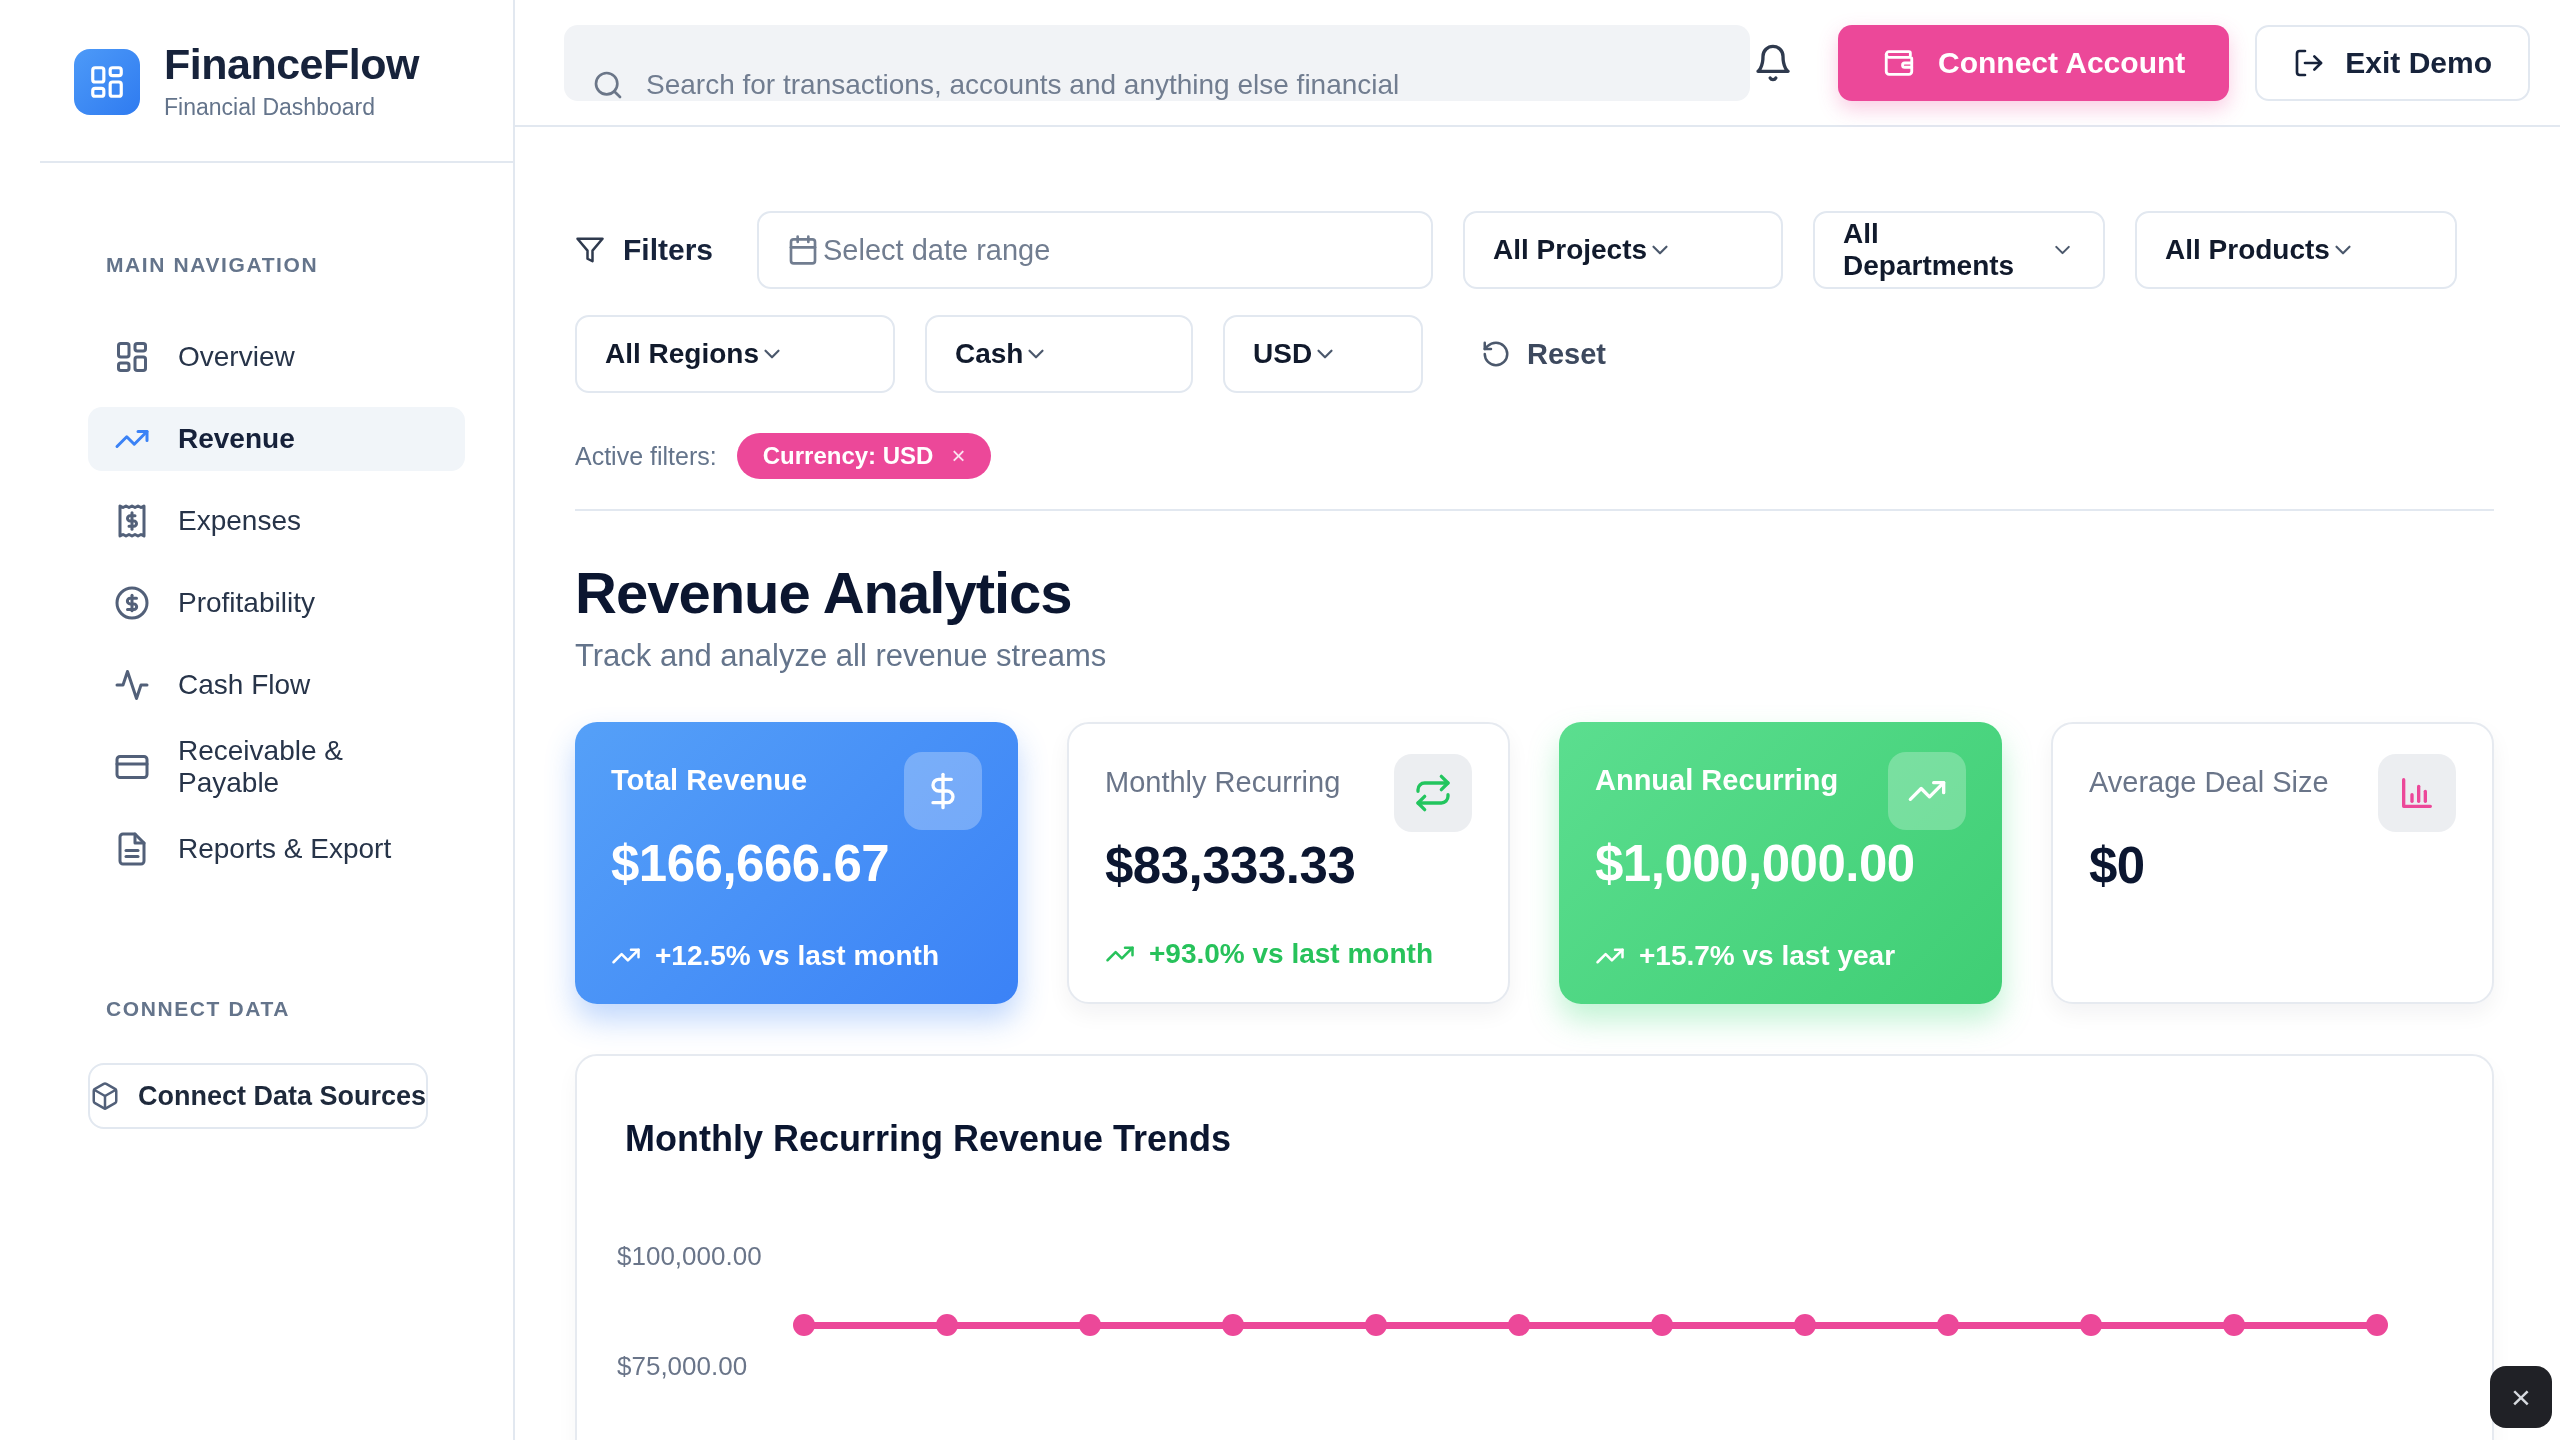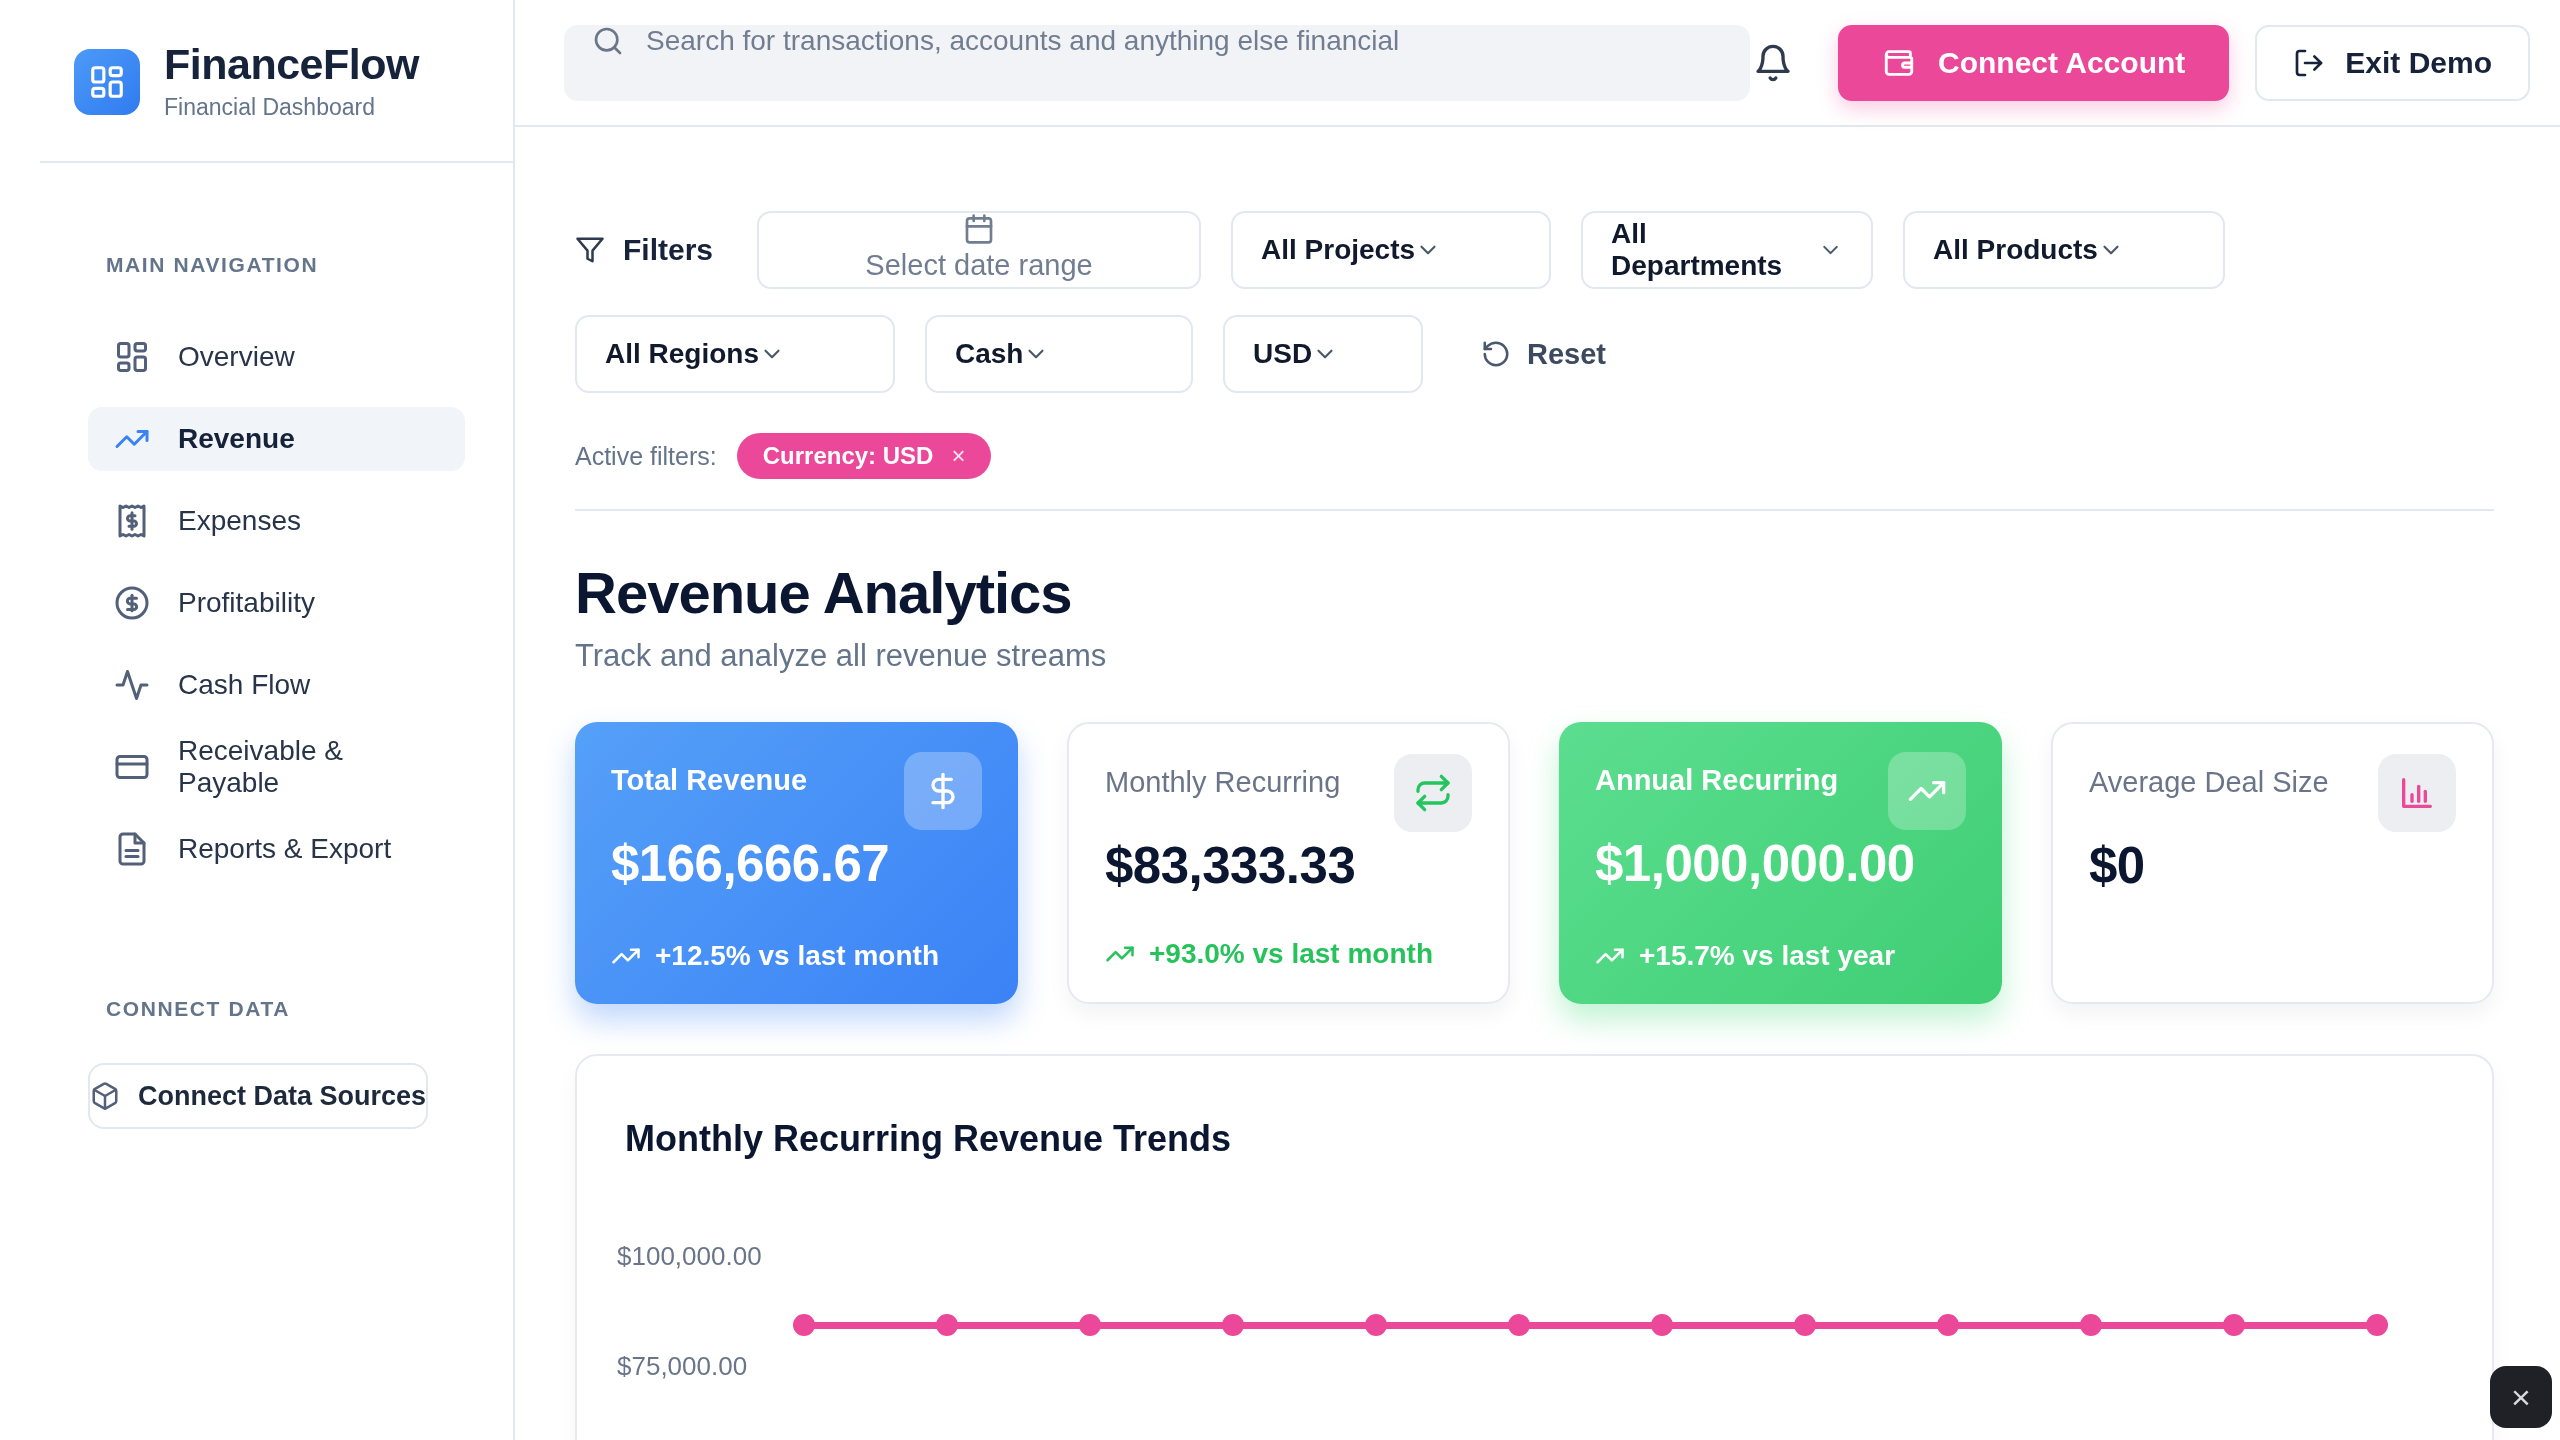--- a/index.html
+++ b/index.html
@@ -28,40 +28,40 @@
   .nav-item.active svg{color:var(--blue);}
   .nav-item.active .nav-label{font-weight:600; color:#16213A;}
   .connect-label{font-size:21px; font-weight:700; letter-spacing:1.6px; color:var(--muted); margin:116px 0 42px 18px;}
   .connect-btn{display:flex; align-items:center; justify-content:center; gap:18px; height:66px; border:2px solid var(--border); border-radius:16px; background:#fff; cursor:pointer;}
   .connect-btn svg{width:30px; height:30px; color:#526079;}
   .connect-btn span{font-size:27px; font-weight:600; color:#1E293B;}
 
   
   .main{position:absolute; left:515px; top:0; right:0; bottom:0; background:#fff;}
   .topbar{height:127px; display:flex; align-items:center; padding:0 30px 0 49px; border-bottom:2px solid var(--border); background:#fff;}
-  .search-box{width:1186px; height:76px; background:#F1F3F6; border-radius:14px; display:flex; align-items:flex-start; gap:22px; padding:0 28px;}
+  .search-box{width:1186px; height:76px; background:#F1F3F6; border-radius:14px; display:flex; align-items:flex-end; gap:22px; padding:0 28px;}
   .search-box svg{width:32px; height:32px; color:#6B7688; flex:none;}
   .search-box input{border:none; outline:none; background:transparent; flex:1; font-size:28px; color:#1E293B; font-family:"Liberation Sans",sans-serif;}
   .search-box input::placeholder{color:#717D90;}
   .bell{margin-left:auto; color:#2F3A4E; cursor:pointer;}
   .bell svg{width:40px; height:40px;}
   .btn-pink{margin-left:45px; height:76px; padding:0 44px; background:var(--pink); color:#fff; border:none; border-radius:14px; display:flex; align-items:center; gap:22px; font-size:30px; font-weight:700; cursor:pointer; box-shadow:0 8px 20px rgba(236,72,153,.28); font-family:"Liberation Sans",sans-serif;}
   .btn-pink svg{width:34px; height:34px;}
   .btn-outline{margin-left:26px; height:76px; padding:0 36px; background:#fff; color:#17233B; border:2px solid var(--border); border-radius:14px; display:flex; align-items:center; gap:20px; font-size:30px; font-weight:700; cursor:pointer; font-family:"Liberation Sans",sans-serif;}
   .btn-outline svg{width:32px; height:32px;}
 
   .content{padding:84px 66px 0 60px;}
 
   
   .filters-row{display:flex; align-items:center; gap:30px;}
   .filters-title{display:flex; align-items:center; gap:18px; margin-right:14px;}
   .filters-title svg{width:30px; height:30px; color:#2F3A4E;}
   .filters-title span{font-size:30px; font-weight:700; color:#17233B;}
   .field{height:78px; background:#fff; border:2px solid var(--border); border-radius:14px; display:flex; align-items:center; padding:0 28px; cursor:pointer;}
-  .date-field{width:444px; gap:4px;flex-direction:column;}
+  .date-field{width:676px; gap:4px;}
   .date-field svg{width:32px; height:32px; color:#717D90;}
   .date-field span{font-size:29px; color:#717D90;}
   .dd{}
   .dd .dd-value{font-size:28px; font-weight:600; color:#111A2C;}
   .dd svg{width:26px; height:26px; color:#4B586C;}
   .w-projects{width:320px;} .w-depts{width:292px;} .w-products{width:322px;}
   .w-regions{width:320px;} .w-cash{width:268px;} .w-usd{width:200px;}
   .row2{margin-top:26px;}
   .reset{display:flex; align-items:center; gap:16px; margin-left:28px; cursor:pointer;}
   .reset svg{width:30px; height:30px; color:#4B586C;}

